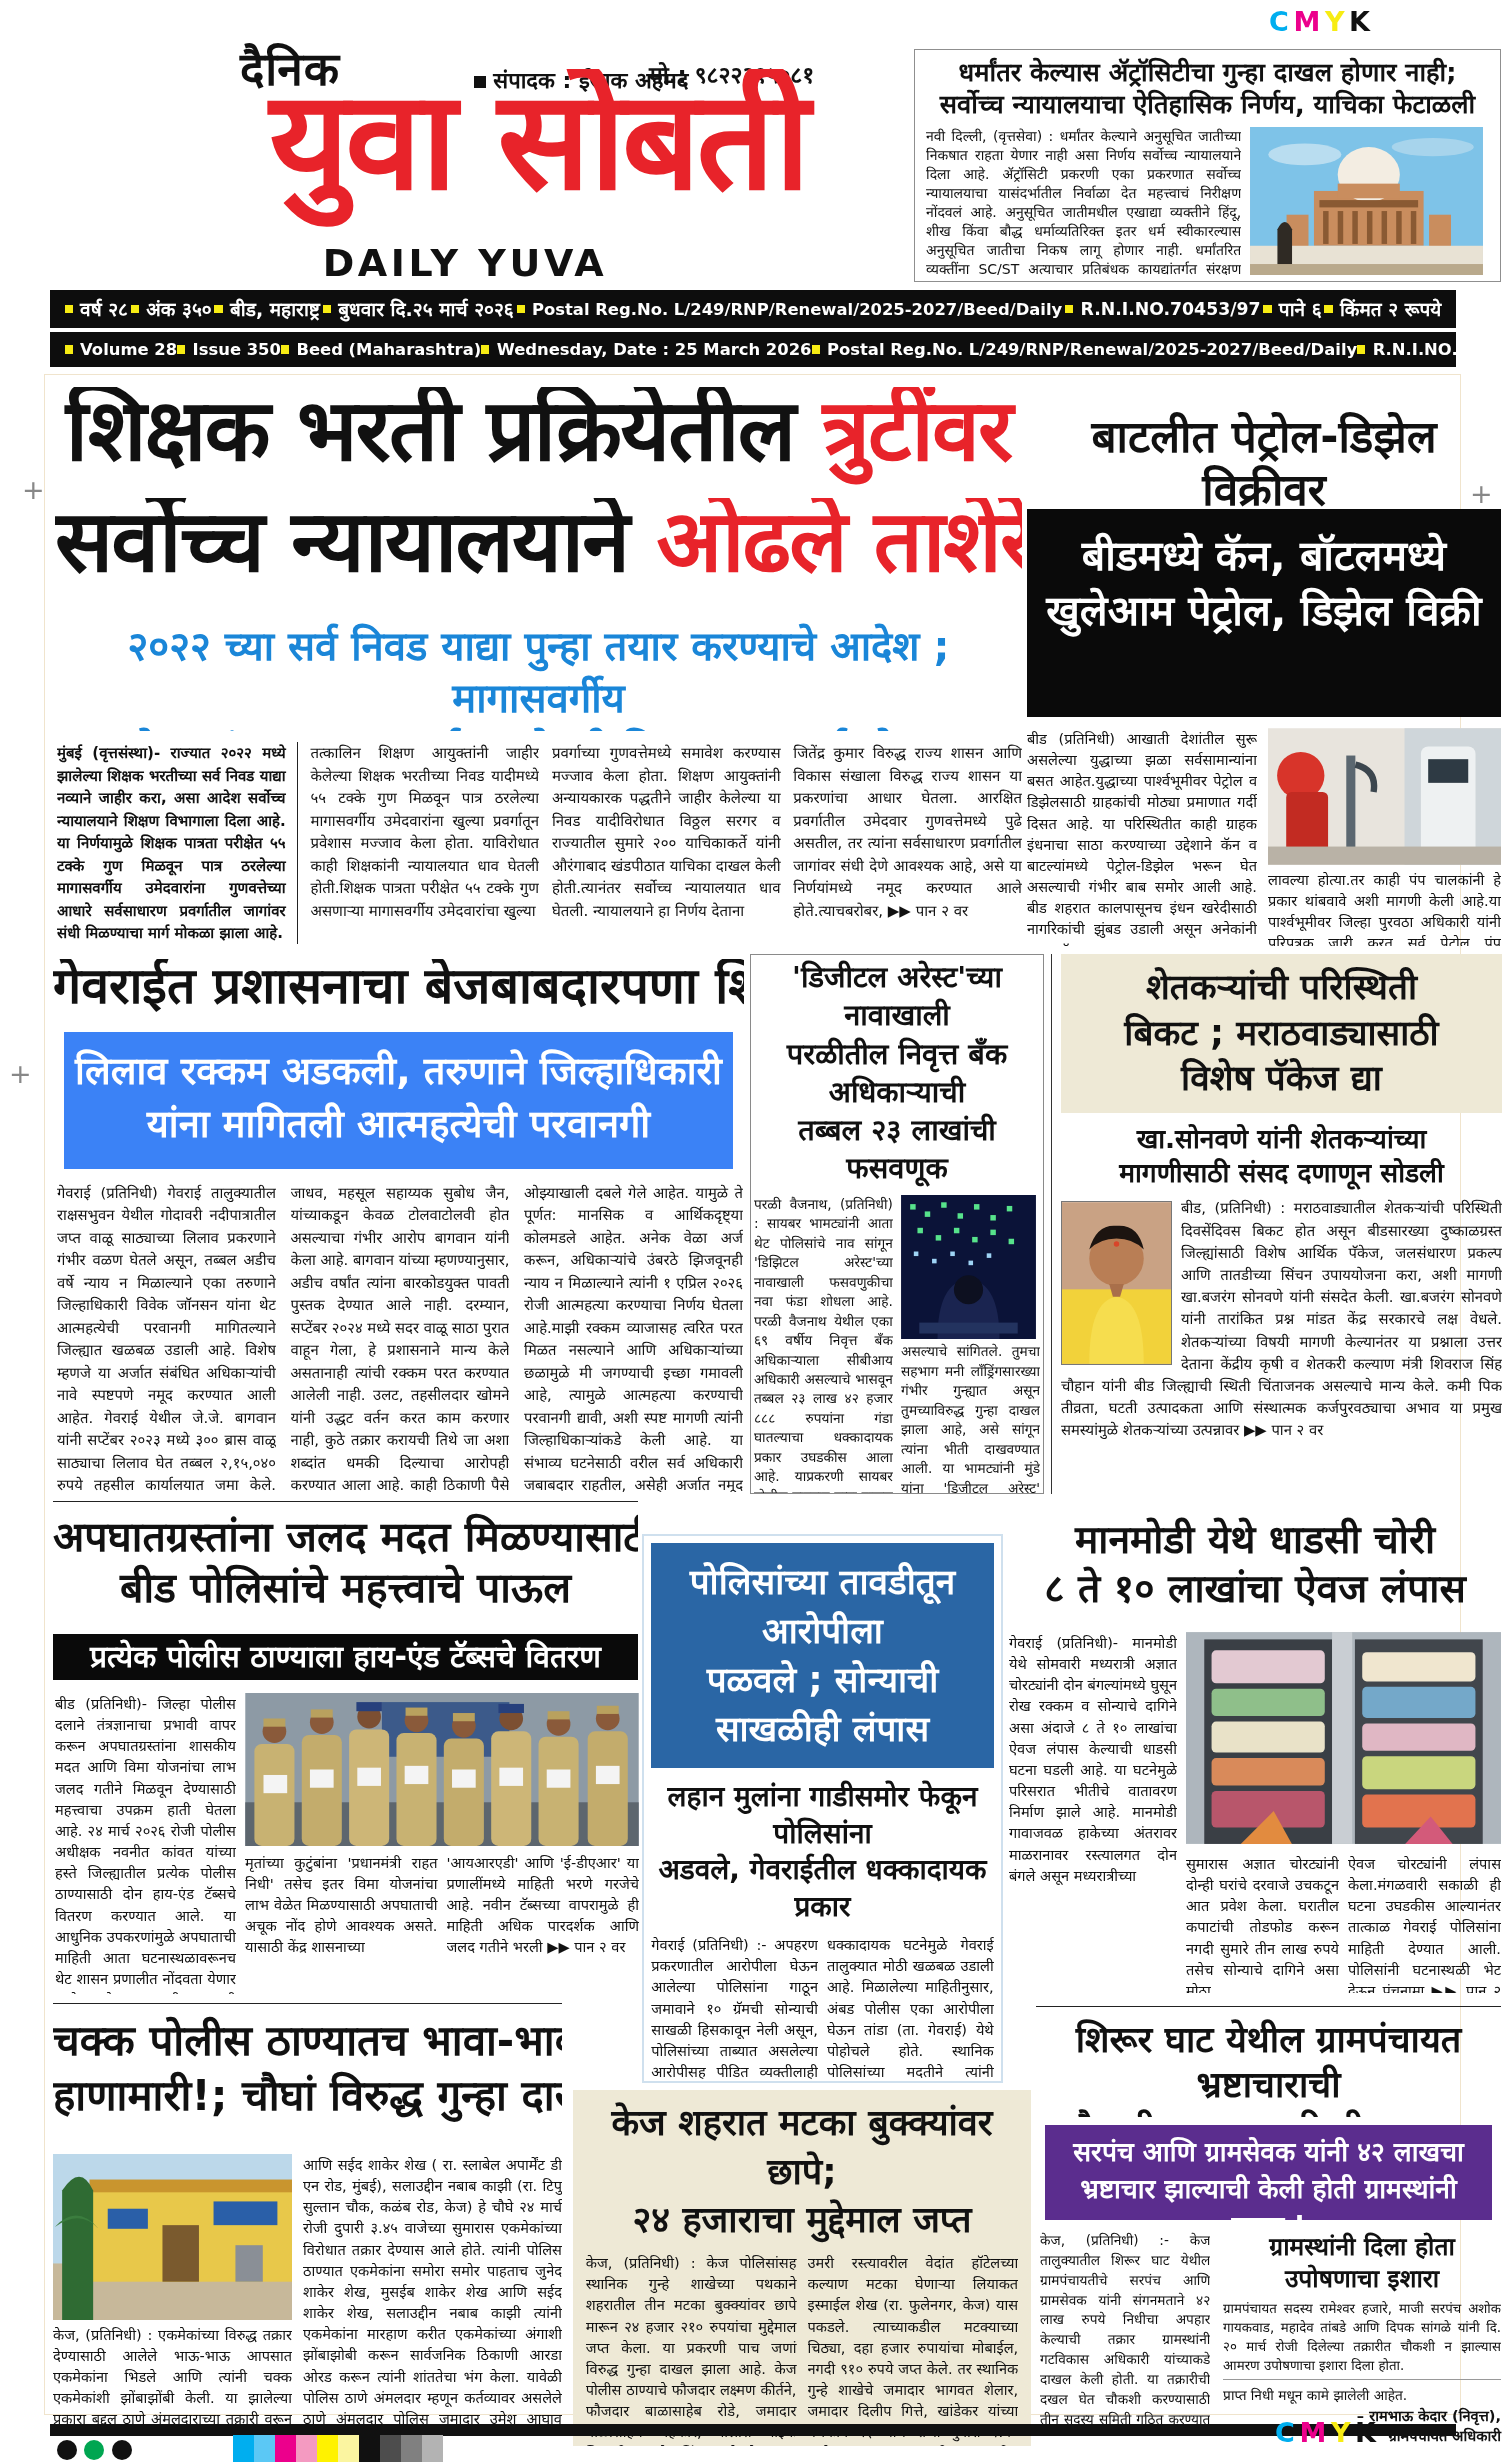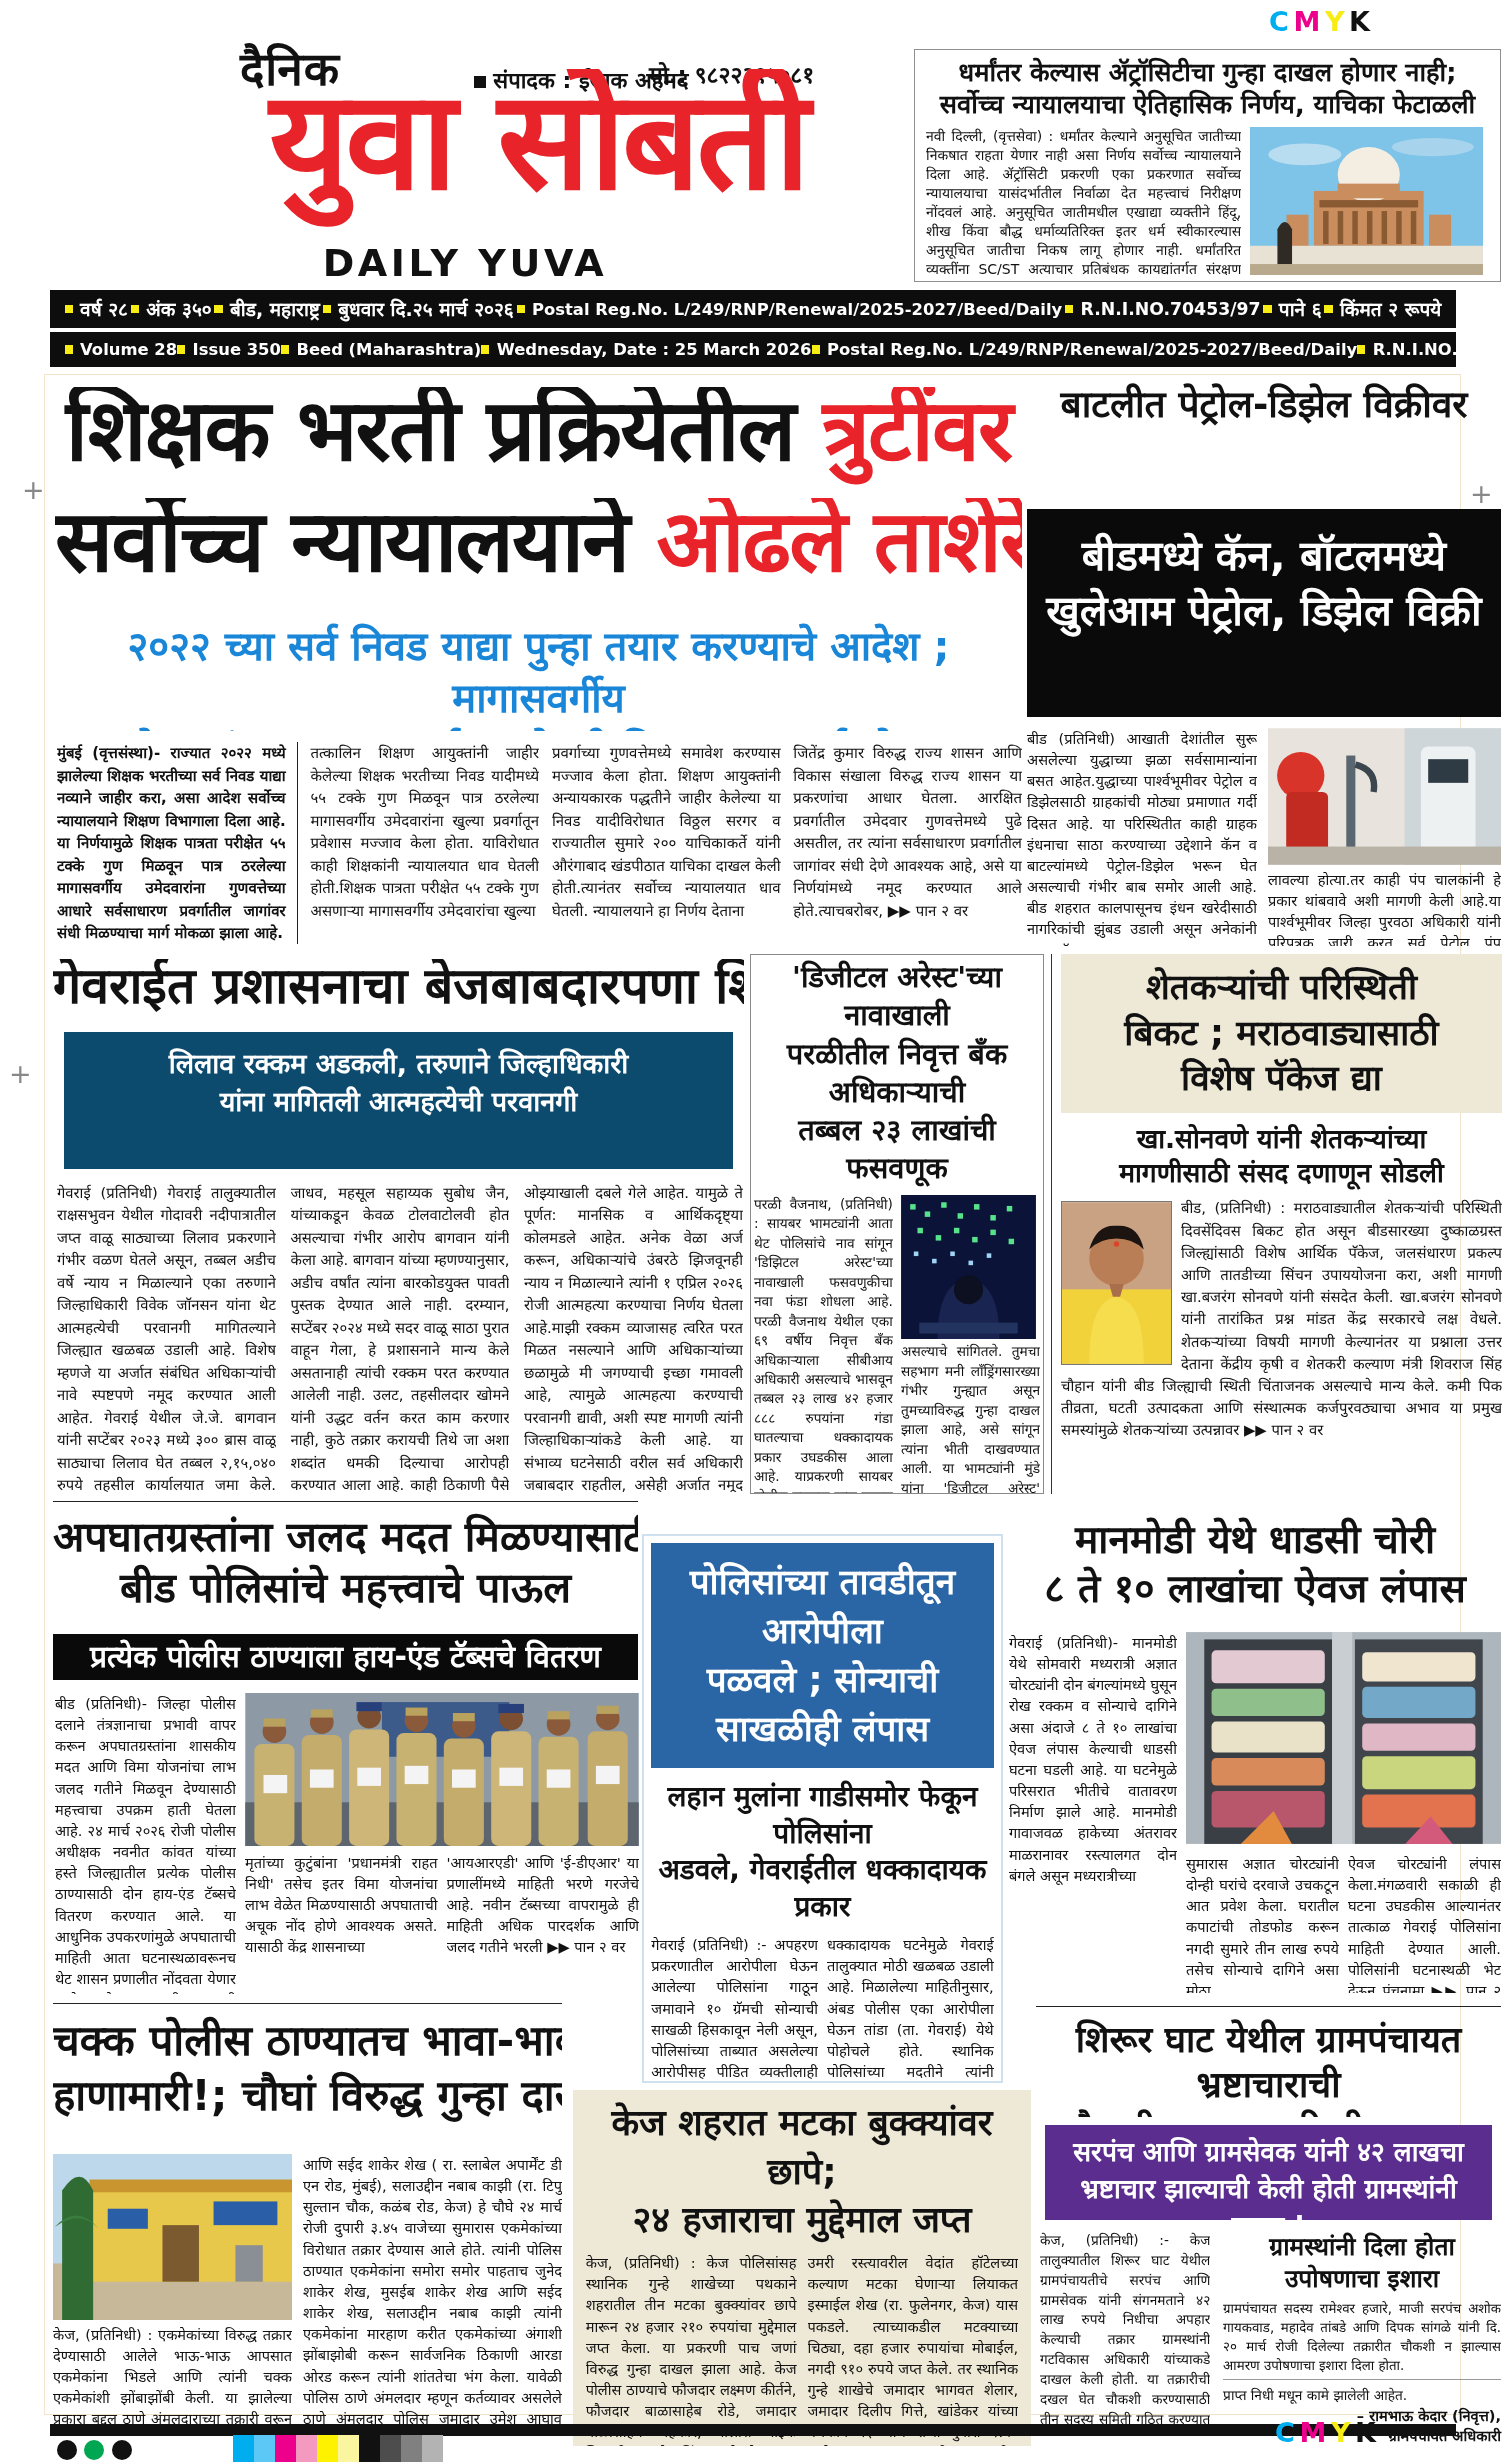--- a/index.html
+++ b/index.html
@@ -32,27 +32,27 @@
   .ysq{display:inline-block;width:8.2px;height:8.2px;background:#f7ec13;margin-right:7.3px;flex:0 0 auto;}
   .ib1{font-size:19px;font-weight:700;}
   .ib2{font-size:16.4px;font-weight:600;}
 
   .lead-hl{font-size:86px;font-weight:800;line-height:1.0;letter-spacing:-1.8px;white-space:nowrap;}
   .lead-sub{font-size:40px;font-weight:700;color:#1a86d8;line-height:1.3;}
   .lead-body{display:flex;gap:12.8px;font-size:15px;line-height:1.5;}
   .lead-body .c1{font-weight:700;border-right:1.8px solid #222;padding-right:11px;}
   .lead-body>div{flex:1;}
 
-  .pet-hl{font-size:37px;font-weight:800;line-height:1.2;}
+  .pet-hl{font-size:44px;font-weight:800;line-height:1.2;margin-top:28px;}
   .blackbox{background:#0a0a0a;color:#fff;font-weight:700;}
   .pet-box{font-size:41px;line-height:1.35;padding-top:20px;}
   .colstext{font-size:14.6px;line-height:1.45;}
 
   .gev-hl{font-size:50px;font-weight:800;line-height:1.1;white-space:nowrap;}
-  .redbox{background:#0c4a6e;color:#fff;font-weight:700;font-size:27px;line-height:1.4;padding-top:12.8px;}
+  .redbox{background:#3b82f6;color:#fff;font-weight:700;font-size:38px;line-height:1.4;padding-top:12.8px;}
   .body3{display:flex;gap:14.6px;font-size:14.8px;line-height:1.52;}
   .body3>div{flex:1;}
 
   .digibox{border:1.8px solid #8a8a8a;padding:3px;}
   .digi-hl{font-size:29px;font-weight:800;line-height:1.32;}
   .digi-body{display:flex;gap:8.2px;font-size:13.7px;line-height:1.42;margin-top:7.3px;}
 
   .creambox{background:#eee9d6;}
   .farm-hl{font-size:35px;font-weight:800;line-height:1.3;padding:11px 5.5px;}
   .farm-sub{font-size:26.4px;font-weight:800;line-height:1.3;}

